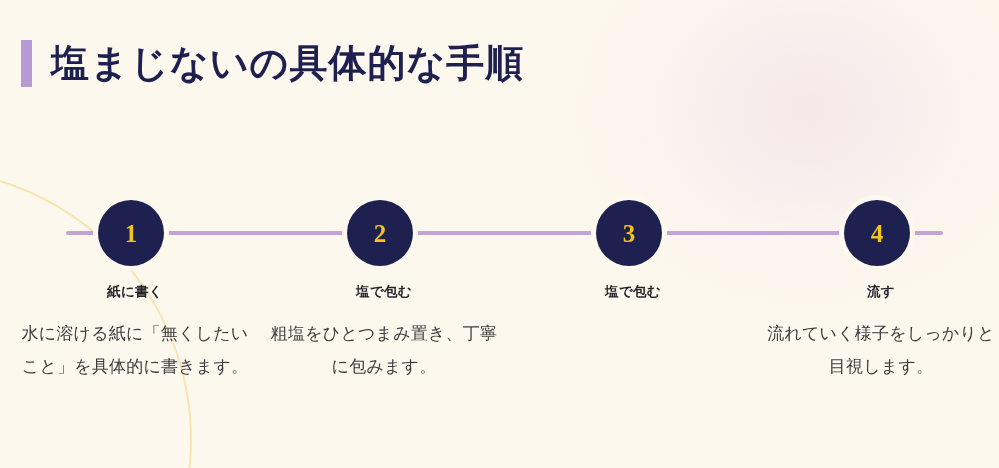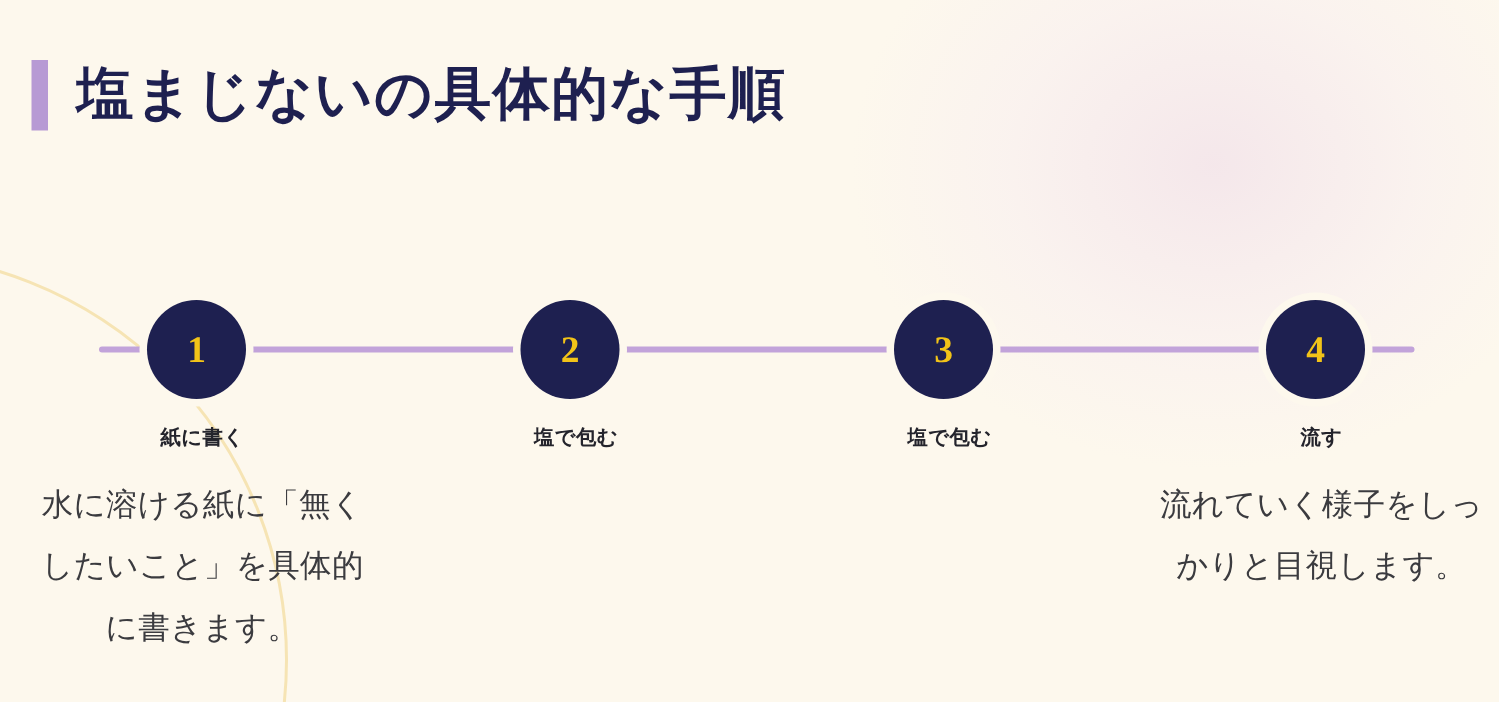--- a/index.html
+++ b/index.html
@@ -125,21 +125,21 @@
   }
   .step-label {
     font-size: 13.5px;
     font-weight: 700;
     color: #24242c;
     line-height: 1.2;
     letter-spacing: 0.3px;
   }
   .step-desc {
     margin-top: 17px;
-    font-size: 21px;
+    font-size: 17px;
     color: #3b3b3f;
     line-height: 1.95;
     letter-spacing: 0.2px;
     padding: 0 8px;
     text-align: center;
   }
 </style>
 </head>
 <body>
 
@@ -172,20 +172,21 @@
 
   <div class="steps">
 
     <div class="step-col" style="left:131px">
       <div class="step-label">紙に書く</div>
       <div class="step-desc">水に溶ける紙に「無くしたいこと」を具体的に書きます。</div>
     </div>
 
     <div class="step-col" style="left:380px">
       <div class="step-label">塩で包む</div>
+      <div class="step-desc">粗塩をひとつまみ置き、丁寧に包みます。</div>
     </div>
 
     <div class="step-col" style="left:629px">
       <div class="step-label">塩で包む</div>
     </div>
 
     <div class="step-col" style="left:877px">
       <div class="step-label">流す</div>
       <div class="step-desc">流れていく様子をしっかりと目視します。</div>
     </div>

